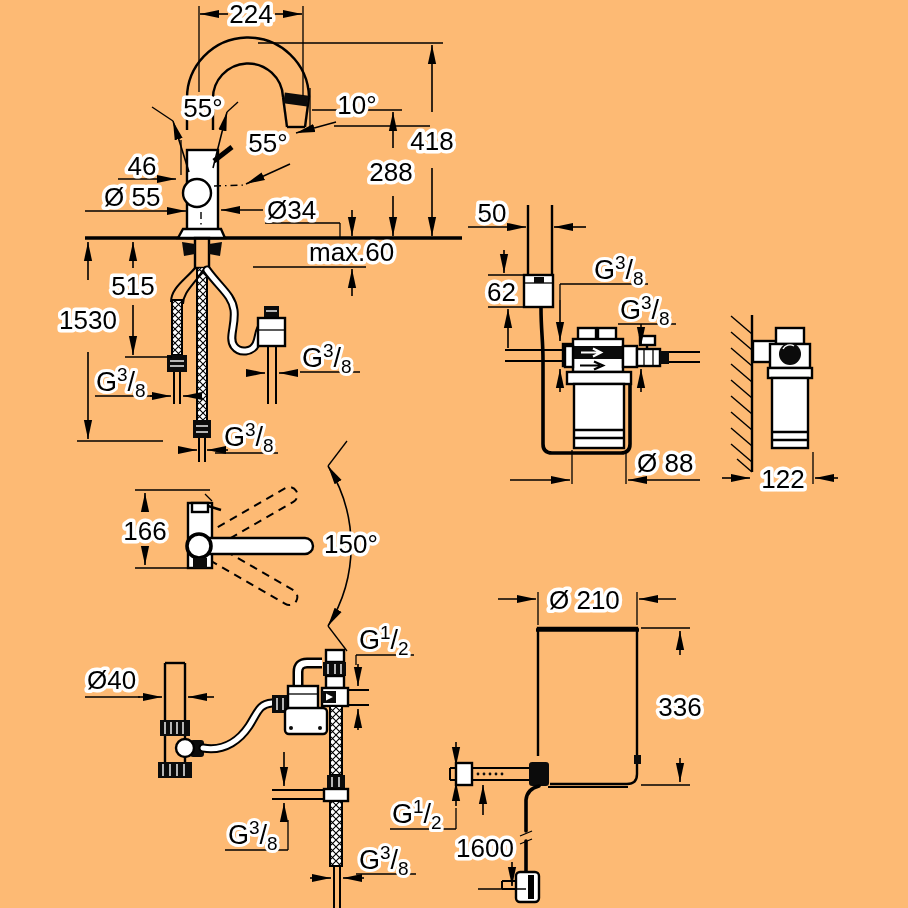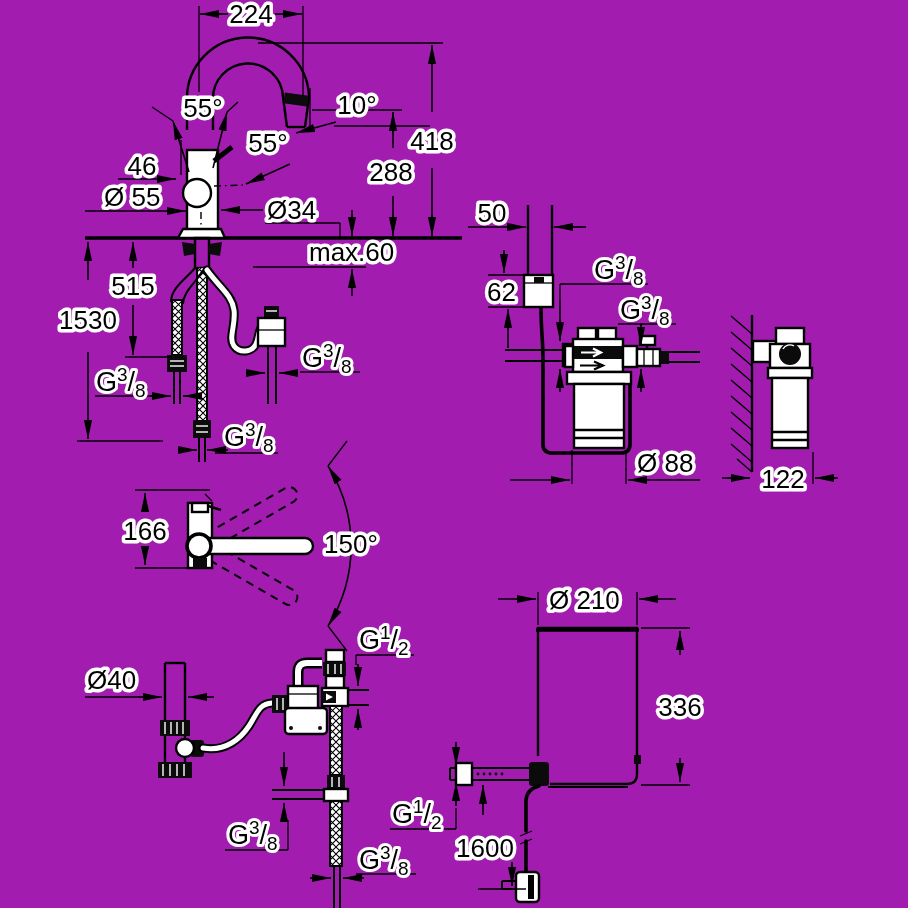--- a/index.html
+++ b/index.html
@@ -1,16 +1,16 @@
 <!DOCTYPE html>
 <html><head>
 <meta charset="utf-8">
 <style>
   html,body{margin:0;padding:0;background:#ffffff;}
-  .stage{width:908px;height:908px;position:relative;background:#a21caf;overflow:hidden;}
+  .stage{width:908px;height:908px;position:relative;background:#fdba74;overflow:hidden;}
   svg{display:block;}
   
   .d  {stroke:#000;stroke-width:1.6;fill:none;}           
   .d1 {stroke:#000;stroke-width:1.3;fill:none;}
   .o2 {stroke:#000;stroke-width:2.4;fill:none;}           
   .o2w{stroke:#000;stroke-width:2.4;fill:#fff;}
   .o3 {stroke:#000;stroke-width:3.4;fill:none;}
   .t2 {stroke:#000;stroke-width:2;fill:none;}
   .blk{fill:#0b0b0b;stroke:none;}
   .w1 {stroke:#fff;stroke-width:1.4;fill:none;}

